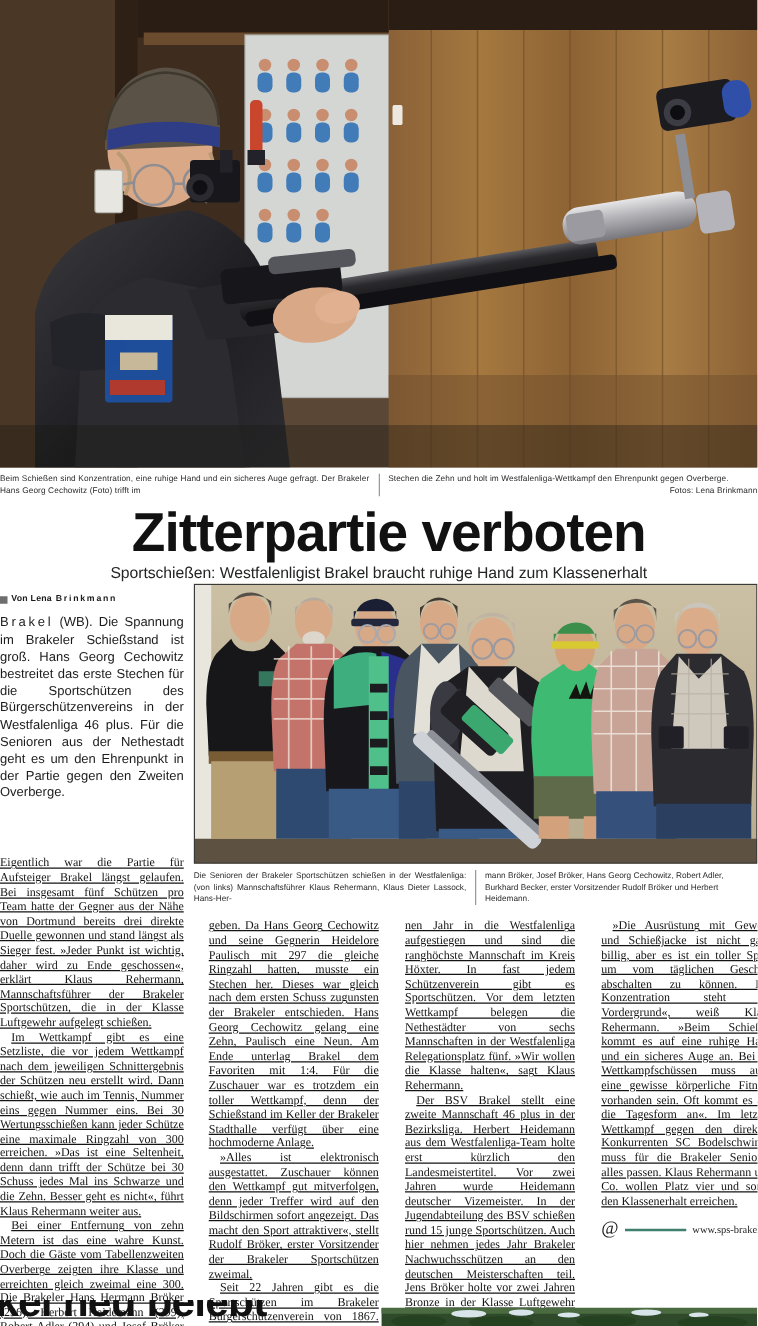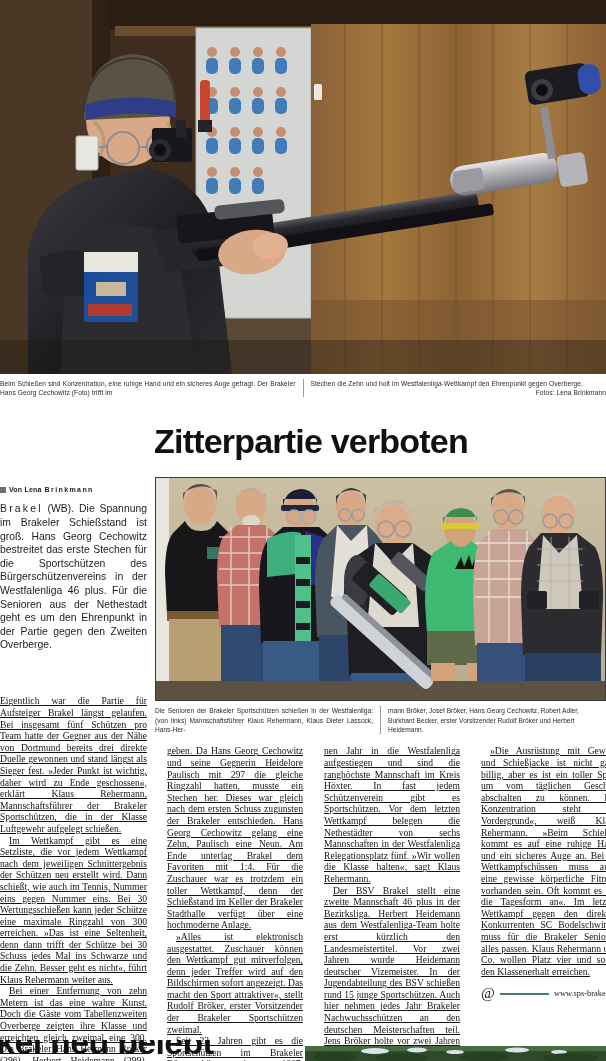--- a/index.html
+++ b/index.html
@@ -47,25 +47,25 @@
   }
 
   
   .headline-wrap {
     text-align: center;
     padding: 6px 0 0 0;
   }
   .headline {
     font-family: "Liberation Sans", sans-serif;
     font-weight: bold;
-    font-size: 34px;
+    font-size: 44px;
     line-height: 44px;
     letter-spacing: -0.8px;
     color: #111111;
-    margin: 14px;
+    margin: 0;
     padding-left: 16px;
   }
   .subhead {
     font-family: "Liberation Sans", sans-serif;
     font-weight: normal;
     font-size: 12.6px;
     line-height: 17px;
     color: #242424;
     margin: 1px 0 0 0;
     letter-spacing: -0.05px;
@@ -390,20 +390,21 @@
 <div class="hero-caption">
   <div class="cap-col left">Beim Schießen sind Konzentration, eine ruhige Hand und ein sicheres Auge gefragt. Der Brakeler Hans Georg Cechowitz (Foto) trifft im</div>
   <div class="cap-col right">
     <span>Stechen die Zehn und holt im Westfalenliga-Wettkampf den Ehrenpunkt gegen Overberge.</span>
     <span class="credit-line">Fotos: Lena Brinkmann</span>
   </div>
 </div>
 
 <div class="headline-wrap">
   <h1 class="headline">Zitterpartie verboten</h1>
+  <h2 class="subhead">Sportschießen: Westfalenligist Brakel braucht ruhige Hand zum Klassenerhalt</h2>
 </div>
 
 <div class="content">
 
   <div class="lead-col">
     <div class="byline">
       <span class="sq"></span>
       <span>Von Lena</span>
       <span class="spaced">Brinkmann</span>
     </div>

